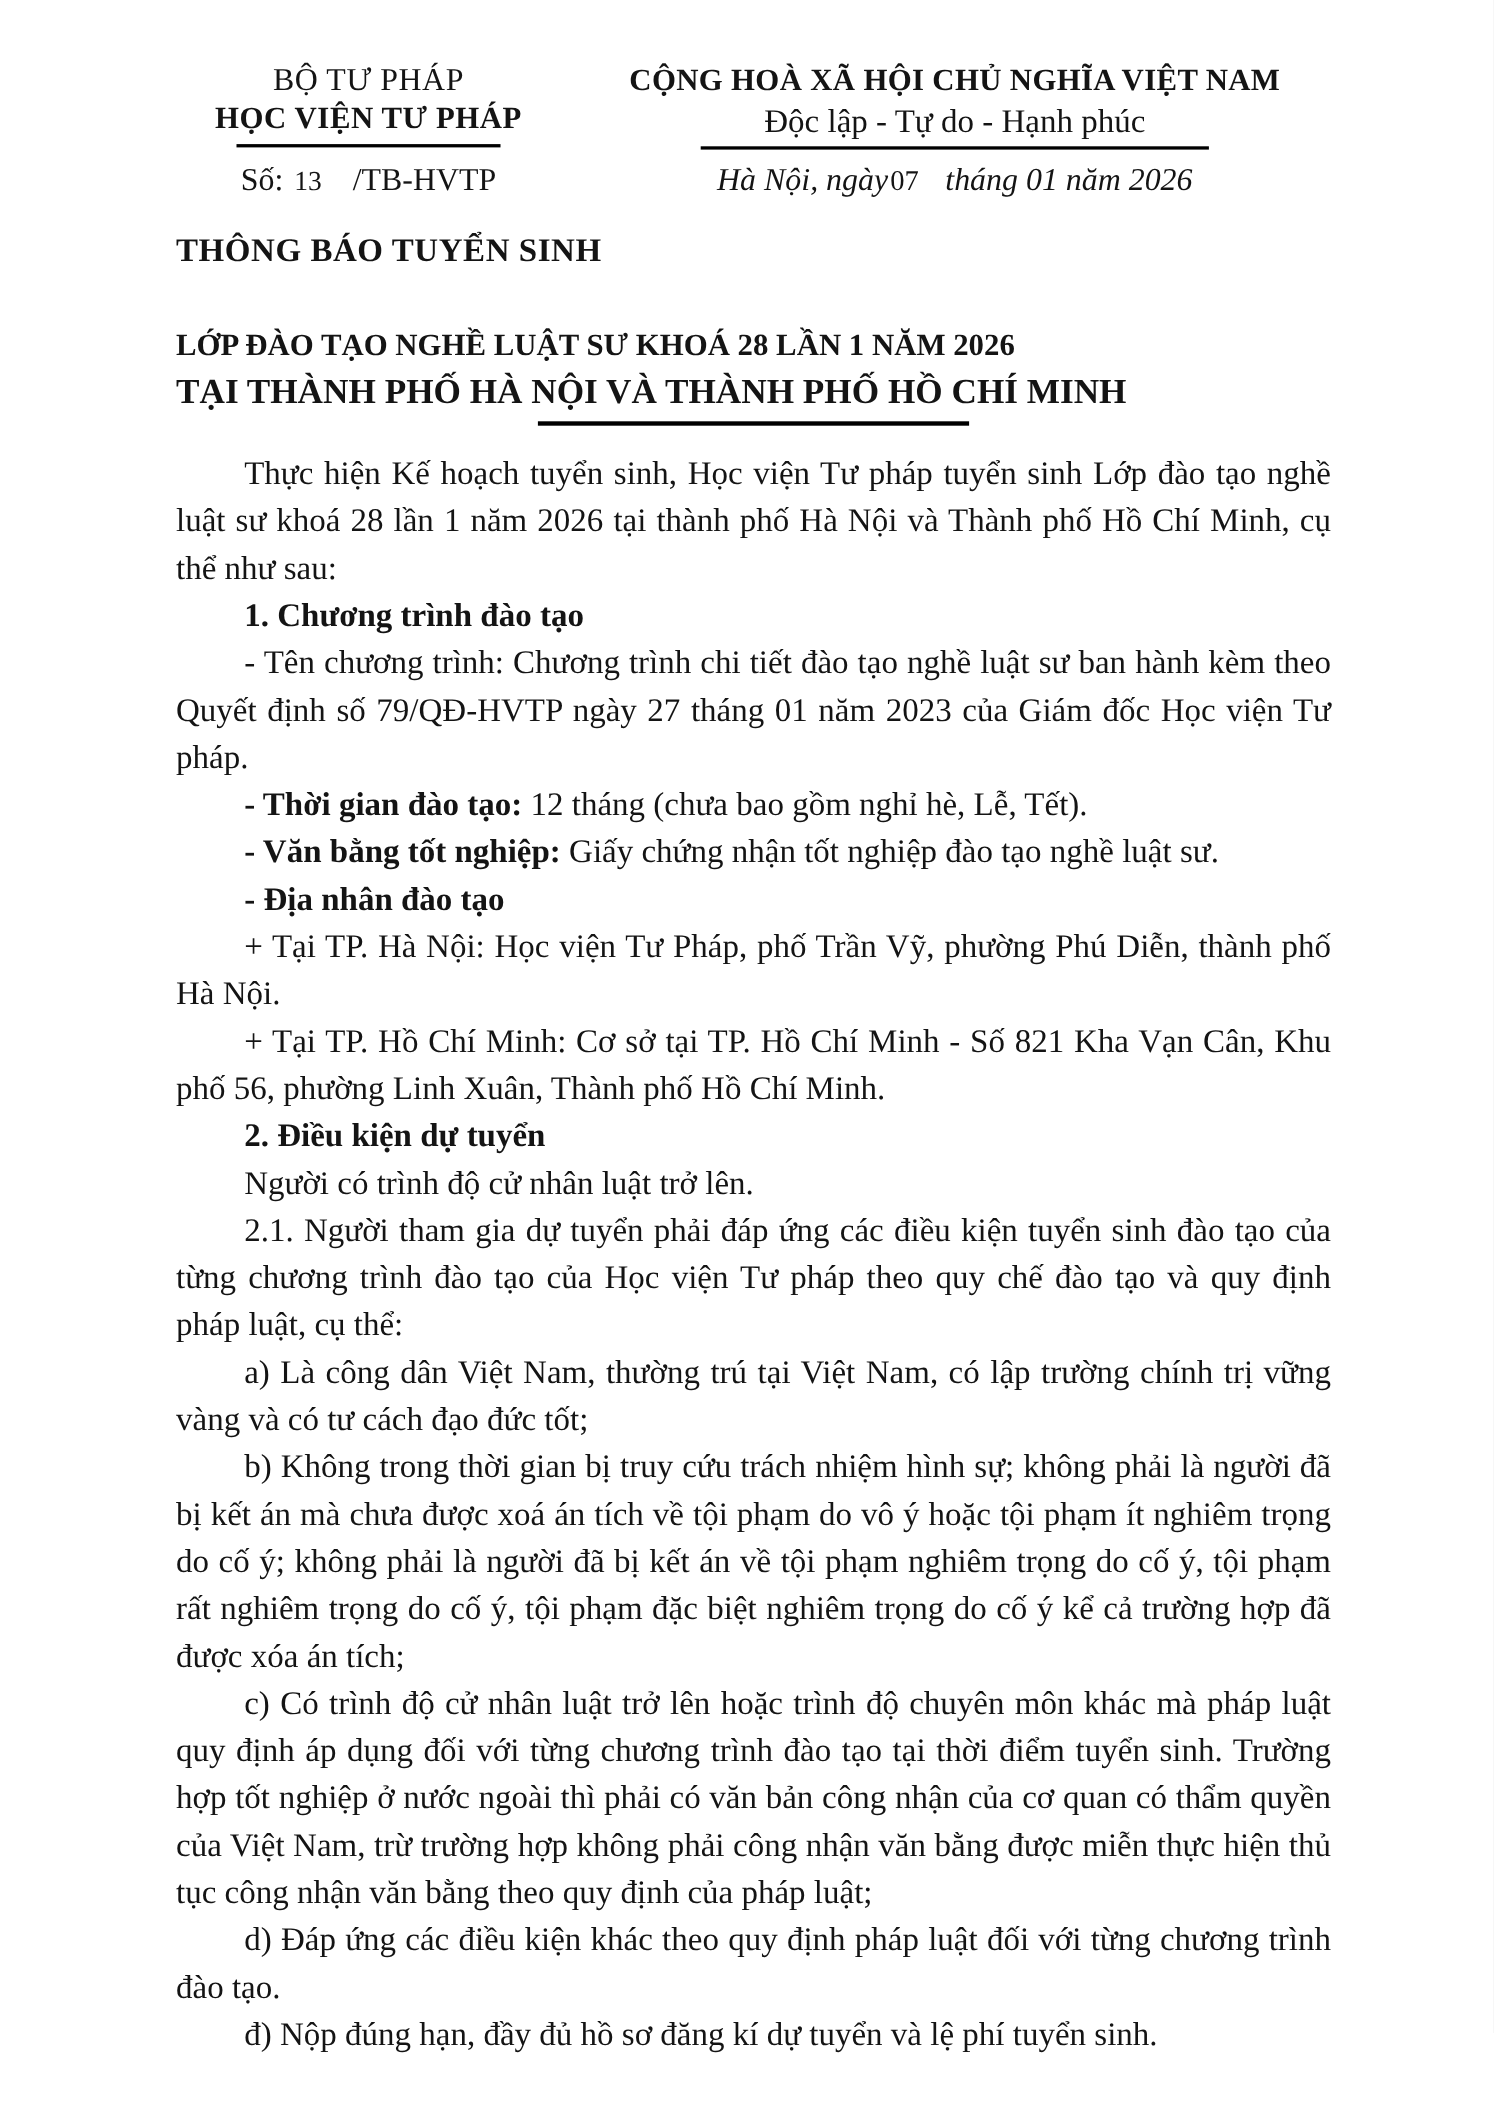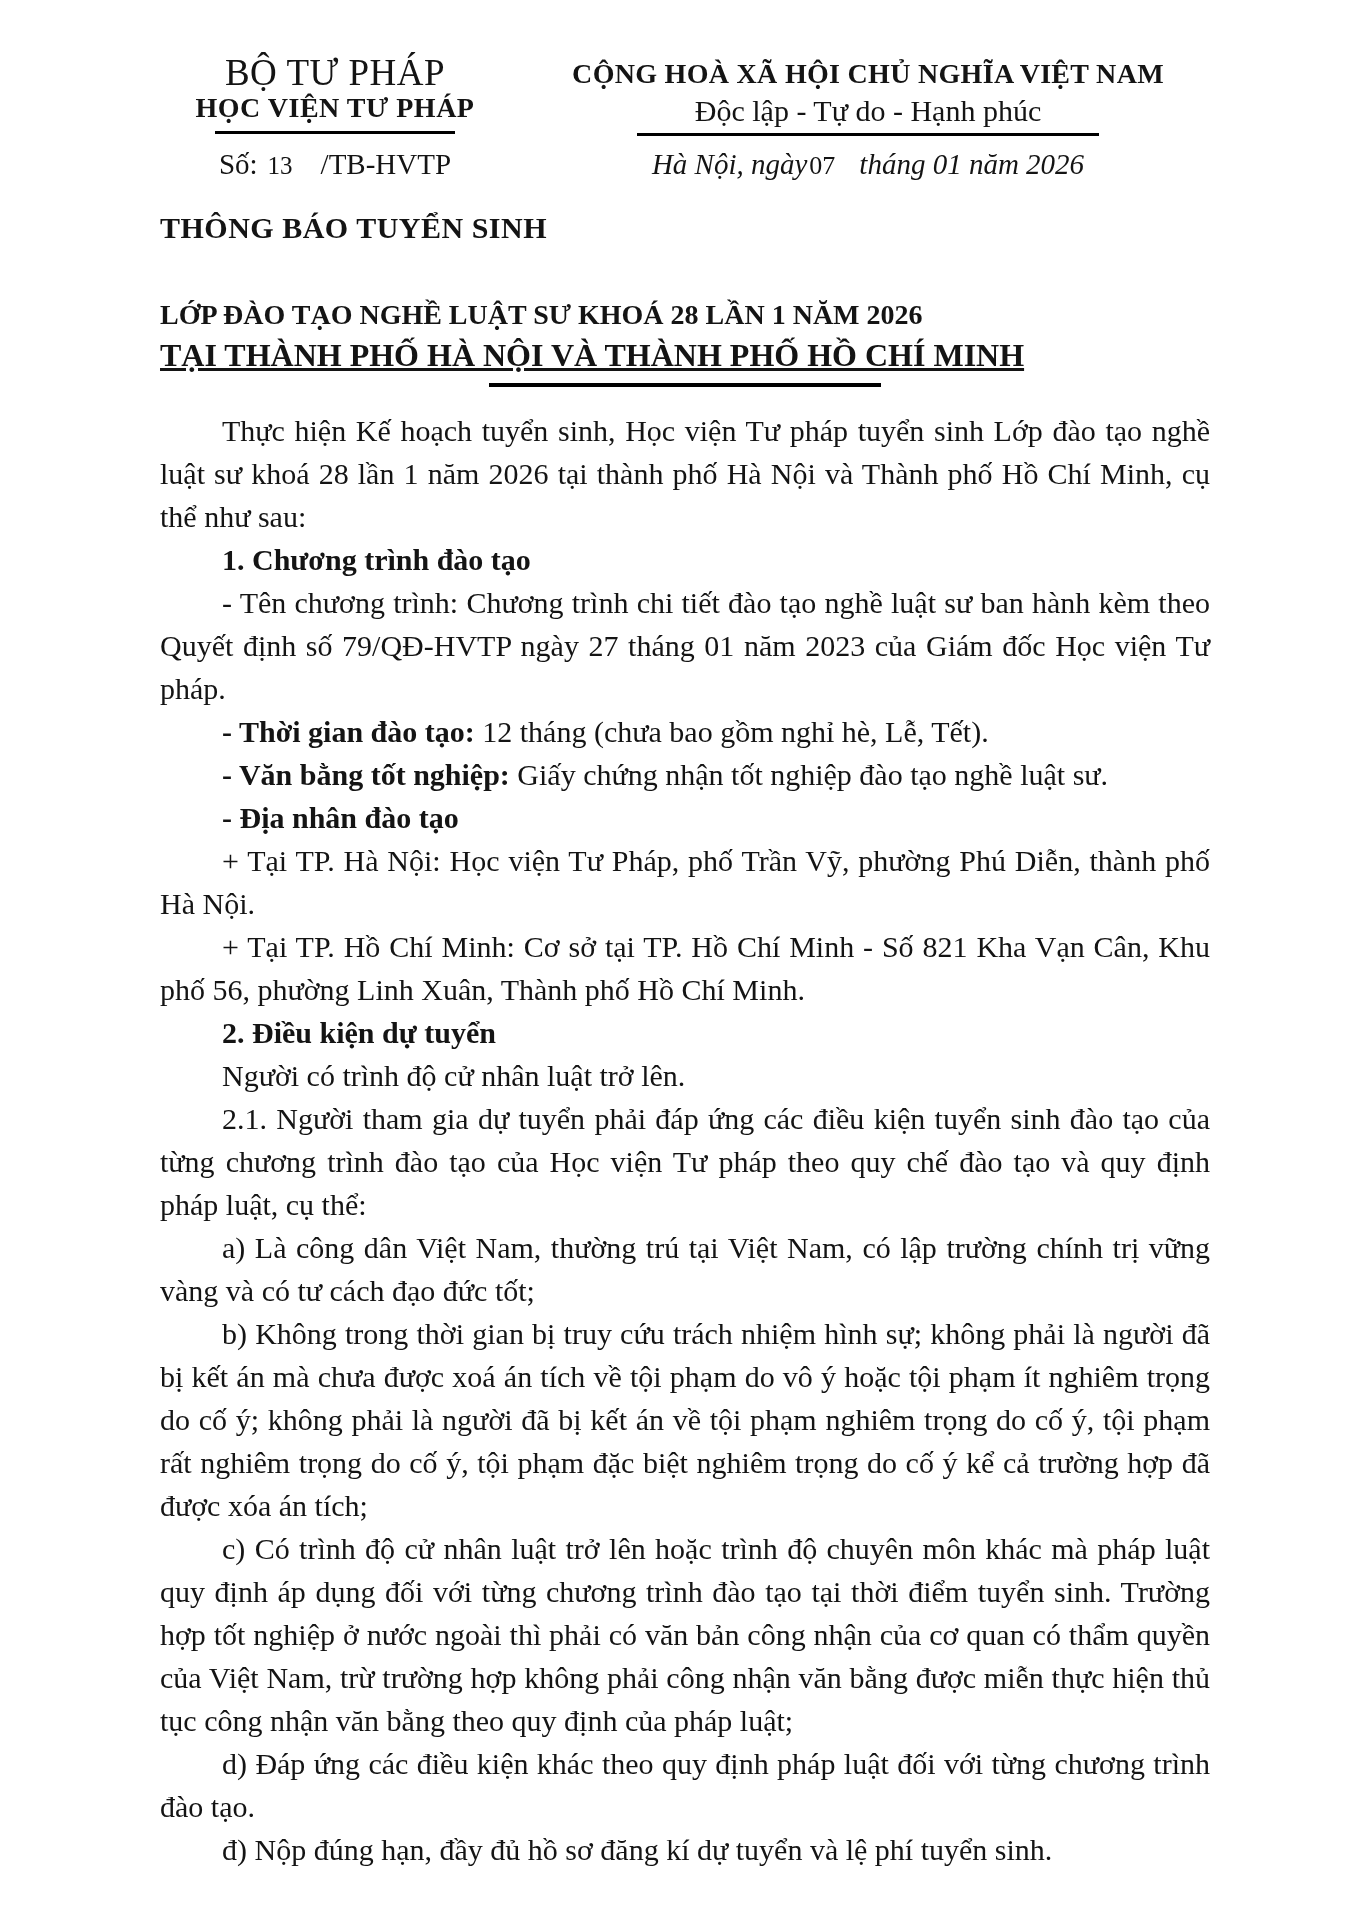--- a/index.html
+++ b/index.html
@@ -14,40 +14,40 @@
     margin: 0 auto;
     padding: 56px 148px 0 160px;
     overflow: hidden;
   }
 
   
   .header { display: flex; align-items: flex-start; }
   .header-left { width: 350px; text-align: center; flex: 0 0 auto; }
   .header-right { flex: 1 1 auto; text-align: center; padding-left: 16px; }
 
-  .ministry   { font-size: 37px; line-height: 34px; letter-spacing: 0.5px; }
+  .ministry   { font-size: 29px; line-height: 34px; letter-spacing: 0.5px; }
   .agency     { font-size: 28px; font-weight: bold; line-height: 36px; letter-spacing: 0.5px; }
   .rule       { background: #000; }
   .rule-left  { width: 240px; height: 3px; margin: 5px auto 14px; }
   .so-line    { font-size: 29px; white-space: nowrap; }
   .so-num     { font-size: 25px; padding: 0 4px 0 10px; }
   .so-suffix  { margin-left: 24px; }
 
   .country    { font-size: 28px; font-weight: bold; line-height: 35px; letter-spacing: 0.3px; }
   .motto      { font-size: 30px; font-weight: normal; line-height: 40px; }
   .rule-right { width: 462px; height: 3px; margin: 2px auto 12px; }
   .date-line  { font-size: 29px; font-style: italic; white-space: nowrap; }
   .date-day   { font-style: normal; font-size: 26px; padding: 0 2px; }
   .date-rest  { margin-left: 22px; }
 
   
   .title-block { margin-top: 28px; font-weight: bold; }
   .title-1 { font-size: 30px; line-height: 38px; letter-spacing: 0.5px; }
   .title-2 { font-size: 28px; line-height: 40px; margin-top: 48px; }
-  .title-3 { font-size: 32px; line-height: 40px; text-decoration: underline; }
+  .title-3 { font-size: 32px; line-height: 40px; }
   .title-rule { width: 392px; height: 4px; margin: 8px auto 0; }
 
   
   .content { margin-top: 22px; font-size: 30px; line-height: 43px; }
   .body-p  { text-indent: 62px; text-align: justify; }
   .lead-b  { font-weight: bold; }
 </style>
 </head>
 <body>
 

